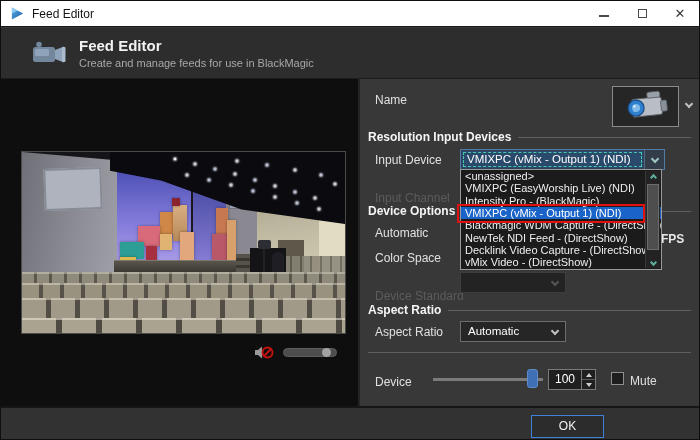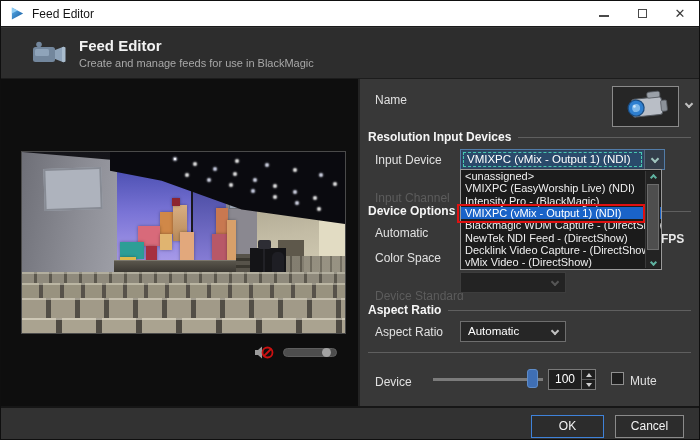--- a/index.html
+++ b/index.html
@@ -354,16 +354,15 @@
             <span class="tri-dn"></span>
           </div>
       </div>
     </div>
     <div class="checkbox"></div>
     <span class="lbl" style="left:270px;top:295px">Mute</span>
   </div>
 
   <div class="bottom-bar">
     <div class="btn btn-ok">OK</div>
-    <div class="btn btn-cancel">Cancel</div>
   </div>
 
 </div>
 
 </body></html>

